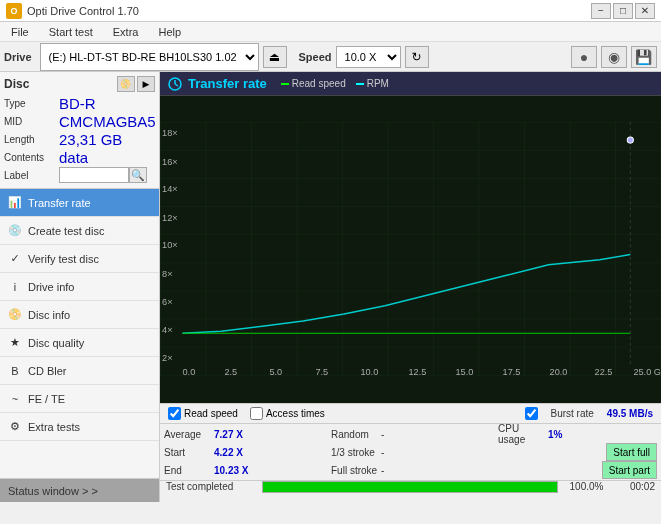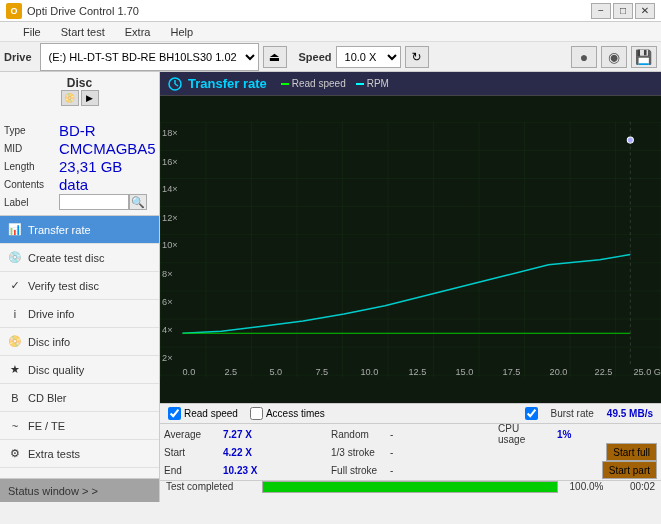--- a/index.html
+++ b/index.html
@@ -7,41 +7,41 @@
     
     
     .title-bar { background: #fff; height: 22px; display: flex; align-items: center; justify-content: space-between; padding: 0 6px; border-bottom: 1px solid #ccc; }
     .title-bar-left { display: flex; align-items: center; gap: 5px; font-size: 11px; }
     .title-bar-icon { width: 16px; height: 16px; background: #e8a000; border-radius: 2px; display: flex; align-items: center; justify-content: center; color: #fff; font-size: 9px; font-weight: bold; }
     .title-bar-title { font-size: 11px; color: #333; }
     .title-bar-controls { display: flex; gap: 2px; }
     .title-bar-btn { width: 20px; height: 16px; border: 1px solid #aaa; background: #e8e8e8; cursor: pointer; display: flex; align-items: center; justify-content: center; font-size: 10px; color: #333; }
 
     
-    .menu-bar { background: #f5f5f5; height: 20px; display: flex; align-items: center; padding: 0 17px; border-bottom: 1px solid #ddd; gap: 8px; }
+    .menu-bar { background: #f5f5f5; height: 20px; display: flex; align-items: center; padding: 0 5px; border-bottom: 1px solid #ddd; gap: 8px; }
     .menu-item { padding: 2px 6px; font-size: 11px; cursor: pointer; color: #333; }
 
     
     .drive-toolbar { background: #f0f0f0; height: 30px; display: flex; align-items: center; padding: 2px 4px; border-bottom: 1px solid #ccc; gap: 4px; }
     .drive-label { font-size: 11px; font-weight: bold; color: #333; margin-right: 4px; }
     .drive-select { height: 28px; font-size: 11px; border: 1px solid #aaa; background: #fff; padding: 0 4px; min-width: 190px; }
     .toolbar-btn { width: 24px; height: 22px; border: 1px solid #aaa; background: #e8e8e8; cursor: pointer; display: flex; align-items: center; justify-content: center; font-size: 12px; }
     .speed-label { font-size: 11px; font-weight: bold; color: #333; margin-left: 8px; }
     .speed-select { height: 22px; font-size: 11px; border: 1px solid #aaa; background: #fff; padding: 0 4px; width: 65px; }
     .toolbar-spacer { flex: 1; }
     .toolbar-icon-btn { width: 26px; height: 22px; border: 1px solid #aaa; background: #e8e8e8; cursor: pointer; display: flex; align-items: center; justify-content: center; font-size: 14px; color: #555; }
 
     
     .main-content { display: flex; height: calc(524px - 22px - 20px - 30px - 22px); }
 
     
     .sidebar { width: 160px; background: #f5f5f5; border-right: 1px solid #ccc; display: flex; flex-direction: column; flex-shrink: 0; }
     
     .disc-panel { border-bottom: 1px solid #ccc; padding: 4px; }
-    .disc-header { display: flex; align-items: center; justify-content: center; margin-bottom: 16px; flex-direction: column; }
+    .disc-header { display: flex; align-items: center; justify-content: space-between; margin-bottom: 3px; }
     .disc-title { font-size: 12px; font-weight: bold; color: #333; }
     .disc-icons { display: flex; gap: 2px; }
     .disc-icon-btn { width: 18px; height: 16px; background: #ddd; border: 1px solid #aaa; cursor: pointer; display: flex; align-items: center; justify-content: center; font-size: 9px; }
     .disc-row { display: flex; align-items: center; margin-bottom: 1px; }
     .disc-row-label { font-size: 10px; color: #333; width: 55px; flex-shrink: 0; }
     .disc-row-value { font-size: 15px; color: #0000cc; font-weight: 500; }
     .disc-row-value.data { color: #0000cc; }
     .label-input { height: 16px; width: 70px; border: 1px solid #aaa; font-size: 10px; background: #fff; }
     .label-btn { width: 18px; height: 16px; border: 1px solid #aaa; background: #e8e8e8; cursor: pointer; display: flex; align-items: center; justify-content: center; font-size: 11px; }
 
@@ -71,25 +71,25 @@
     .chart-container { flex: 1; position: relative; background: #1a2a1a; }
     .chart-svg { width: 100%; height: 100%; }
 
     
     .stats-area { background: #f0f0f0; border-top: 1px solid #ccc; }
     .checkboxes-row { display: flex; align-items: center; gap: 12px; padding: 3px 8px; border-bottom: 1px solid #ccc; }
     .checkbox-item { display: flex; align-items: center; gap: 3px; font-size: 10px; cursor: pointer; }
     .checkbox-item input { margin: 0; }
     .burst-rate { margin-left: auto; font-size: 10px; color: #333; display: flex; align-items: center; gap: 13px; }
     .burst-value { color: #0000cc; font-weight: bold; }
-    .stat-row { display: flex; align-items: center; gap: 9px; padding: 3px 4px; height: 18px; }
+    .stat-row { display: flex; align-items: center; gap: 0; padding: 3px 4px; height: 18px; }
     .stat-label { font-size: 10px; color: #333; width: 50px; flex-shrink: 0; }
     .stat-value { font-size: 10px; color: #0000cc; font-weight: bold; min-width: 35px; }
     .stat-dash { font-size: 10px; color: #333; }
-    .stat-btn { height: 18px; font-size: 10px; border: 1px solid #aaa; background: #a16207; cursor: pointer; padding: 0 6px; white-space: nowrap; margin-left: auto; }
+    .stat-btn { height: 18px; font-size: 10px; border: 1px solid #aaa; background: #86efac; cursor: pointer; padding: 0 6px; white-space: nowrap; margin-left: auto; }
 
     
     .progress-bar-area { background: #f0f0f0; height: 22px; display: flex; align-items: flex-start; gap: 6px; padding: 0 6px; border-top: 1px solid #ccc; }
     .progress-text { font-size: 10px; color: #333; width: 90px; }
     .progress-bar-outer { flex: 1; height: 12px; background: #ccc; border: 1px solid #aaa; position: relative; }
     .progress-bar-inner { height: 100%; background: #00cc00; width: 100%; }
     .progress-percent { font-size: 10px; color: #333; width: 45px; text-align: center; }
     .progress-time { font-size: 10px; color: #333; width: 40px; text-align: right; }
 
     

